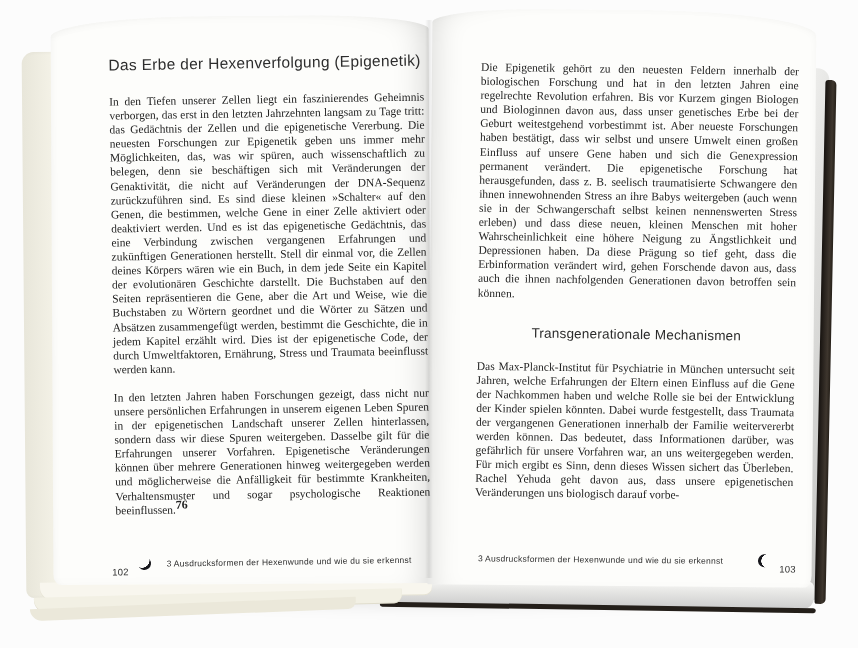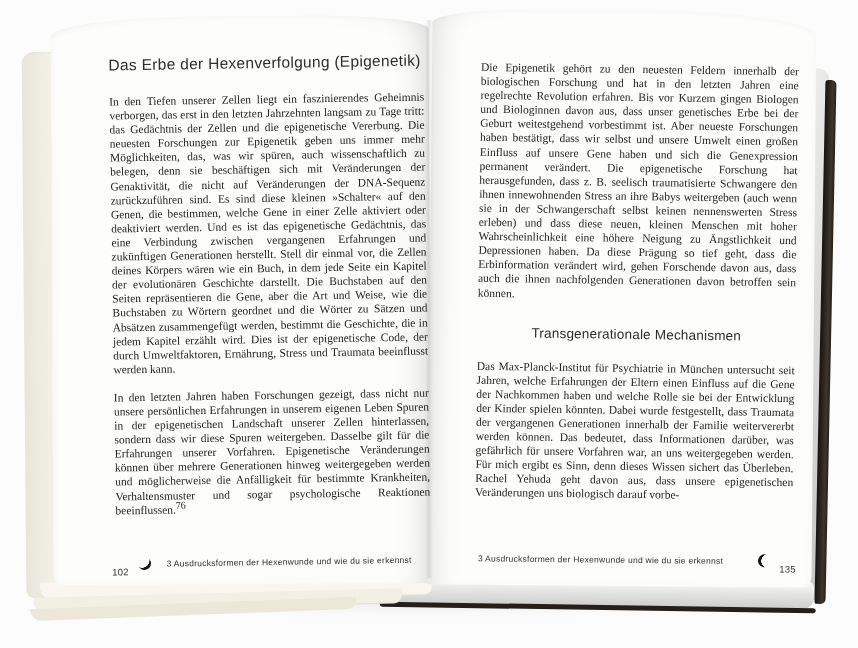--- a/index.html
+++ b/index.html
@@ -89,21 +89,21 @@
   .chapter-heading{
     font-family:"Liberation Sans","DejaVu Sans",sans-serif;
     font-weight:400;font-size:15.5px;letter-spacing:0.3px;color:#2d2d2d;
     margin:0 0 20px 0;
   }
   .body-par{
     margin:0;font-size:11.5px;line-height:14.1px;text-align:justify;
     color:#222;
   }
   .body-par + .body-par{margin-top:14px;}
-  sup.fn{font-size:10px;line-height:0;}
+  sup.fn{font-size:12px;line-height:0;font-weight:bold;}
   .subheading{
     font-family:"Liberation Sans","DejaVu Sans",sans-serif;
     font-weight:400;font-size:13.5px;color:#2b2b2b;letter-spacing:0.2px;
     text-align:center;margin:25px 0 19px 0;
   }
   .italic{}
 
   
   .footer{
     position:absolute;
@@ -161,17 +161,17 @@
 
     <div class="text-col right-col">
       <p class="body-par"><span>Die Epigenetik gehört zu den neuesten Feldern innerhalb der biologischen Forschung und hat in den letzten Jahren eine regelrechte Revolution erfahren. Bis vor Kurzem gingen Biologen und Biologinnen davon aus, dass unser genetisches Erbe bei der Geburt weitestgehend vorbestimmt ist. Aber neueste Forschungen haben bestätigt, dass wir selbst und unsere Umwelt einen großen Einfluss auf unsere Gene haben und sich die Genexpression permanent verändert. Die epigenetische Forschung hat herausgefunden, dass z. B. seelisch traumatisierte Schwangere den ihnen innewohnenden Stress an ihre Babys weitergeben (auch wenn sie in der Schwangerschaft selbst keinen nennenswerten Stress erleben) und dass diese neuen, kleinen Menschen mit hoher Wahrscheinlichkeit eine höhere Neigung zu Ängstlichkeit und Depressionen haben. Da diese Prägung so tief geht, dass die Erbinformation verändert wird, gehen Forschende davon aus, dass auch die ihnen nachfolgenden Generationen davon betroffen sein können.</span></p>
       <h2 class="subheading">Transgenerationale Mechanismen</h2>
       <p class="body-par"><span>Das Max-Planck-Institut für Psychiatrie in München untersucht seit Jahren, welche Erfahrungen der Eltern einen Einfluss auf die Gene der Nachkommen haben und welche Rolle sie bei der Entwicklung der Kinder spielen könnten. Dabei wurde festgestellt, dass Traumata der vergangenen Generationen innerhalb der Familie weitervererbt werden können. Das bedeutet, dass Informationen darüber, was gefährlich für unsere Vorfahren war, an uns weitergegeben werden. Für mich ergibt es Sinn, denn dieses Wissen sichert das Überleben. Rachel Yehuda geht davon aus, dass unsere epigenetischen Veränderungen uns </span><span class="italic">biologisch</span><span> darauf vorbe-</span></p>
     </div>
 
     <div class="footer footer-right">
       <span>3 Ausdrucksformen der Hexenwunde und wie du sie erkennst</span>
       <span class="moon moon-waning"></span>
-      <span class="pageno">135</span>
+      <span class="pageno">103</span>
     </div>
 
   </div>
 </div>
 
 </body></html>

